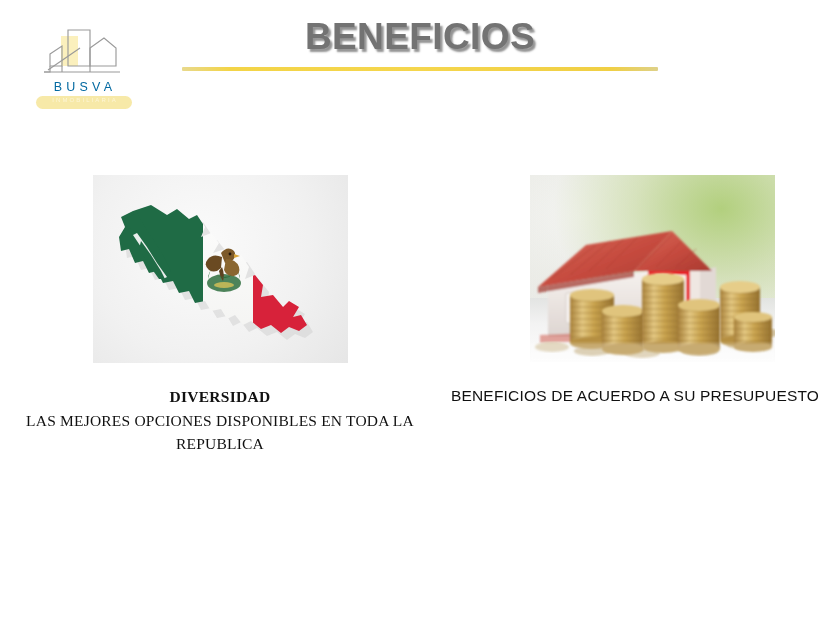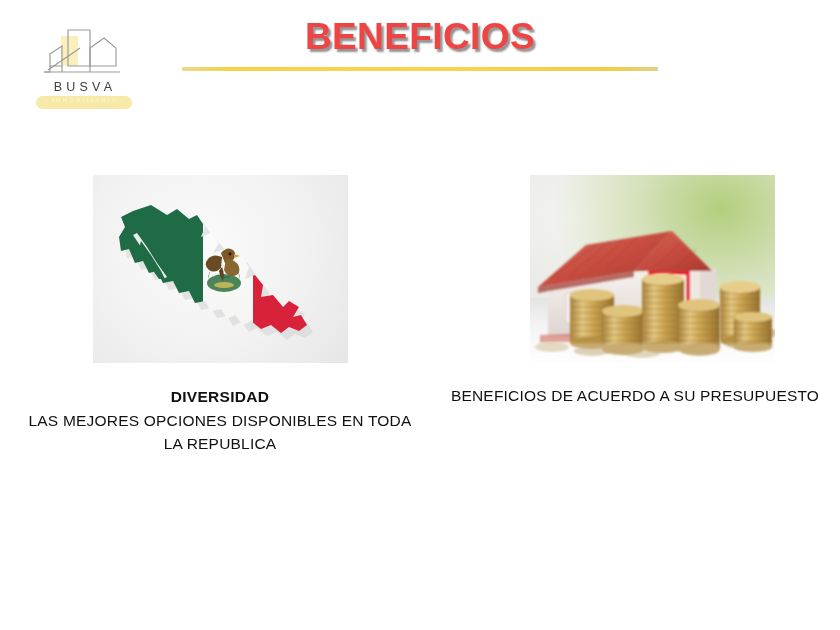--- a/index.html
+++ b/index.html
@@ -36,21 +36,21 @@
   .logo-mark svg { display: block; }
 
   .logo-wordmark {
     position: absolute;
     left: 0;
     top: 54px;
     width: 110px;
     text-align: center;
     font-size: 12.5px;
     letter-spacing: 4.2px;
-    color: #404040;
+    color: #0369a1;
     font-weight: 400;
     text-indent: 4px;
   }
 
   .logo-tagwrap {
     position: absolute;
     left: 8px;
     top: 70px;
     width: 96px;
     height: 13px;
@@ -73,39 +73,39 @@
   
   .title {
     position: absolute;
     left: 180px;
     top: 16px;
     width: 480px;
     text-align: center;
     font-size: 37px;
     font-weight: bold;
     letter-spacing: 0.4px;
-    color: #ef4444;
+    color: #737373;
     text-shadow: 2.5px 2.5px 2px rgba(120,120,120,0.80);
   }
 
   .title-rule {
     position: absolute;
     left: 182px;
     top: 67px;
     width: 476px;
     height: 4px;
     background: linear-gradient(90deg,
                 #e8d98d 0%, #f3d447 10%, #f5d64d 50%, #f0cf44 90%, #ded189 100%);
     border-radius: 1px;
   }
 
   
   .card { position: absolute; }
 
-  .card-left  { left: 20px;  top: 175px; width: 400px; }
+  .card-left  { left: 20px;  top: 175px; width: 400px; font-family: Liberation Serif, serif; }
   .card-right { left: 450px; top: 175px; width: 370px; }
 
   .photo {
     position: relative;
     overflow: hidden;
   }
   .photo-left {
     margin-left: 73px;
     width: 255px;
     height: 188px;

